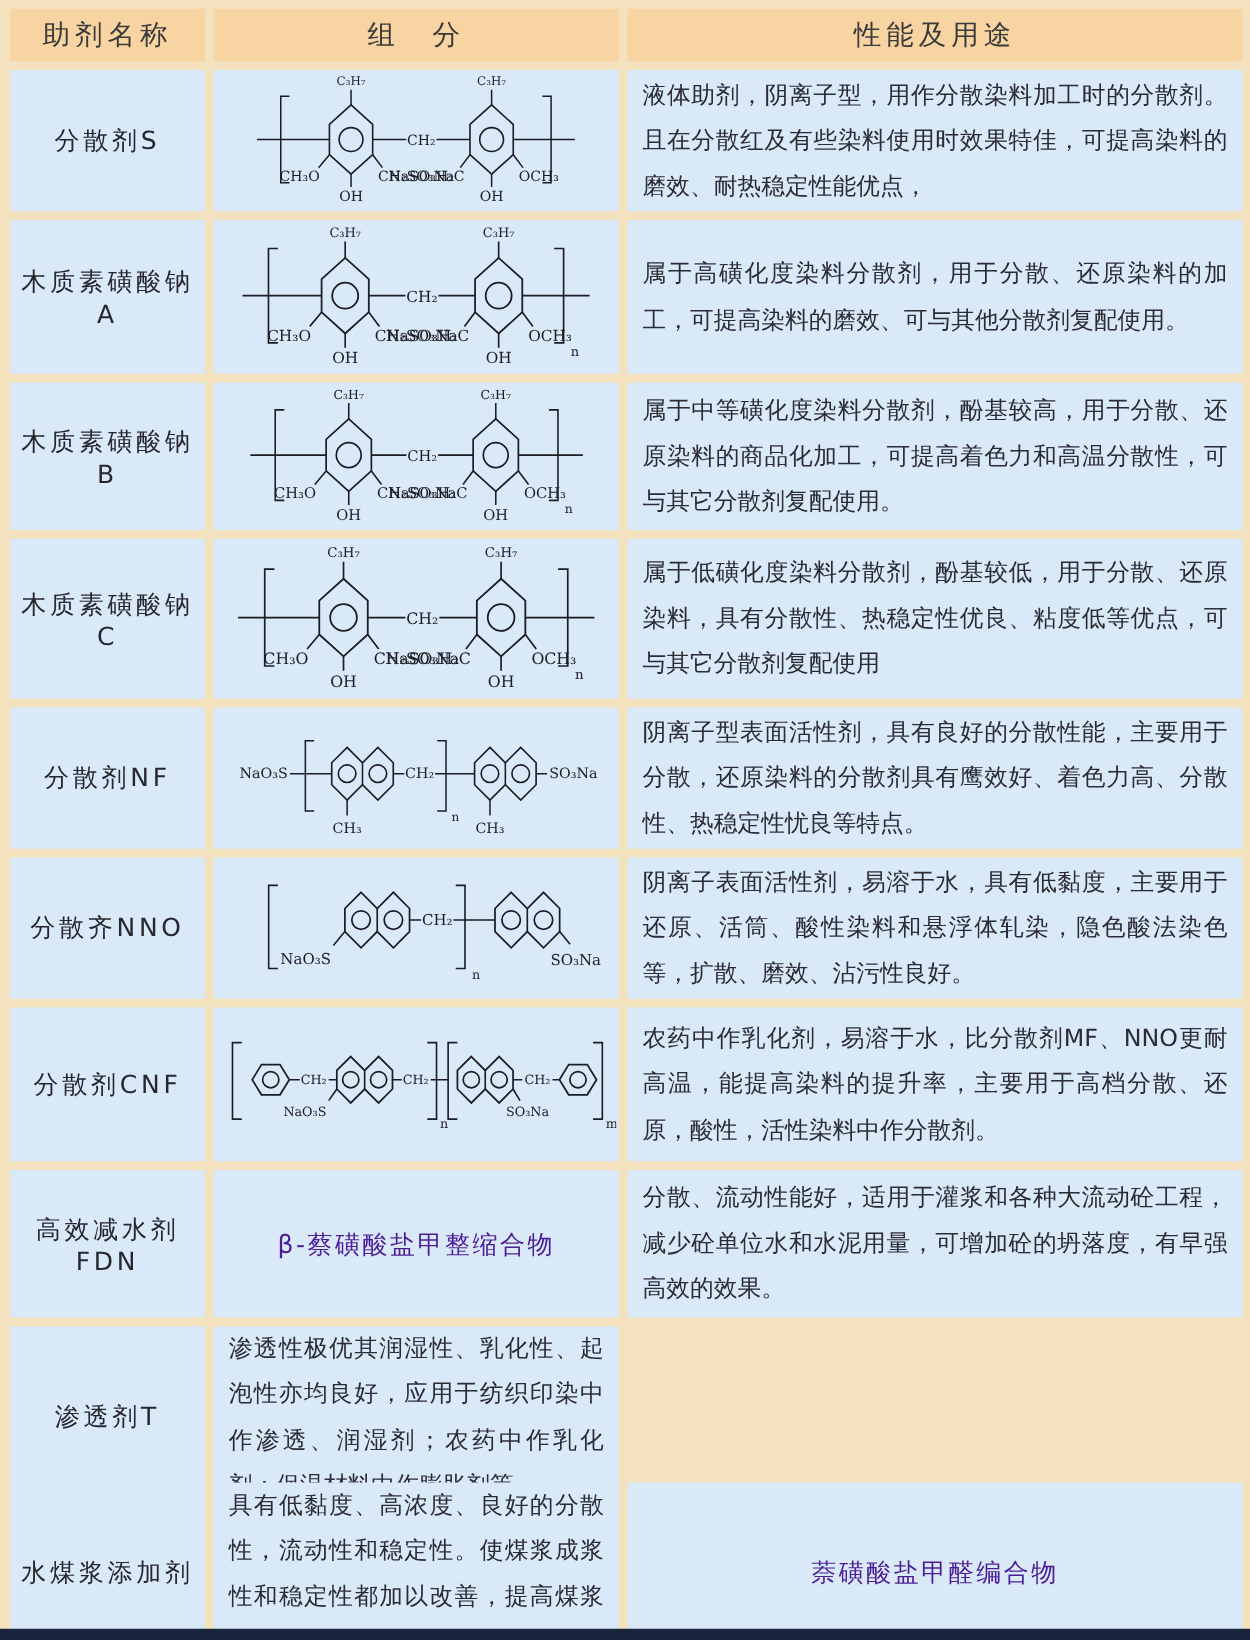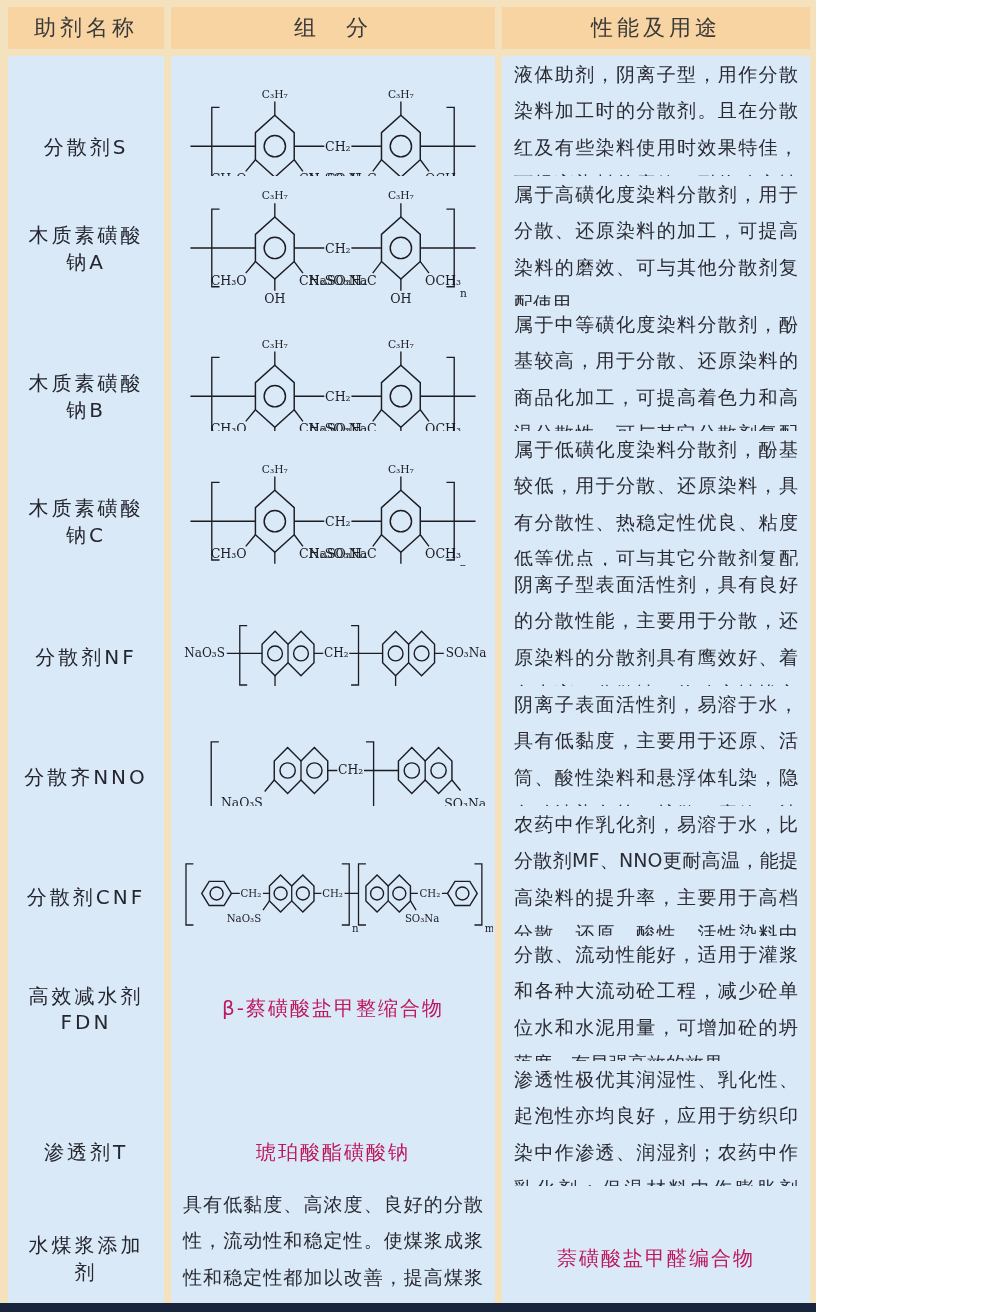--- a/index.html
+++ b/index.html
@@ -1,18 +1,18 @@
 <!DOCTYPE html>
 <html><head>
 <meta charset="utf-8">
 <style>
   html,body{margin:0;padding:0;}
   .page{
     position:relative;
-    width:816px;height:1312px;
+    width:1000px;height:1312px;
     box-sizing:border-box;
     background:#f4e2bf;
     padding:7px 6px 0 8px;
     font-family:"DejaVu Sans",sans-serif;
     overflow:hidden;
   }
   .grid-row{
     display:grid;
     grid-template-columns:156px 324px 1fr;
     column-gap:7px;
@@ -21,35 +21,35 @@
   .hcell{
     background:#f7d4a2;
     height:42px;
     display:flex;align-items:center;justify-content:center;
     font-size:22px;color:#3a3a3a;letter-spacing:4px;
   }
   .cell{background:#d9e9f8;}
   .name-cell{
     display:flex;align-items:center;justify-content:center;
     font-size:20px;color:#26262e;letter-spacing:3px;
-    text-align:center;padding:0 16px;box-sizing:border-box;
+    text-align:center;padding:0 4px;box-sizing:border-box;
   }
   .comp-cell{
     display:flex;align-items:center;justify-content:center;
     overflow:hidden;padding:2px 2px;box-sizing:border-box;
   }
   .comp-cell svg{display:block;height:100%;max-width:100%;}
   .desc-cell{
     display:flex;align-items:center;
     font-size:19px;line-height:1.92;color:#2b2b33;
     padding:0 12px;box-sizing:border-box;
     text-align:justify;
   }
   .comp-text{
-    font-size:20px;color:#be185d;letter-spacing:2px;text-align:center;
+    font-size:20px;color:#4c1d95;letter-spacing:2px;text-align:center;
   }
   .struct-svg .bond{stroke:#1c1c22;stroke-width:1.4;fill:none;}
   .struct-svg .ring{stroke:#1c1c22;stroke-width:1.5;fill:none;}
   .struct-svg text{
     font-family:"DejaVu Serif",serif;
     fill:#1c1c22;font-size:13px;
   }
   .struct-svg .small{font-size:11px;}
   .struct-svg .sub{font-size:11px;}
   .bottom-bar{
@@ -271,23 +271,20 @@
   <div class="grid-row row" style="height: 118px;">
     <div class="cell name-cell">高效减水剂FDN</div>
     <div class="cell comp-cell">
   <div class="comp-text">β-蔡磺酸盐甲整缩合物</div>
 </div>
     <div class="cell desc-cell">分散、流动性能好，适用于灌浆和各种大流动砼工程，减少砼单位水和水泥用量，可增加砼的坍落度，有早强高效的效果。</div>
   </div>
 
   <div class="grid-row row" style="height: 118px;">
     <div class="cell name-cell">渗透剂T</div>
-    <div class="cell comp-cell">
-  <div class="comp-text">琥珀酸酯磺酸钠</div>
-</div>
     <div class="cell desc-cell">渗透性极优其润湿性、乳化性、起泡性亦均良好，应用于纺织印染中作渗透、润湿剂；农药中作乳化剂；保温材料中作膨胀剂等。</div>
   </div>
 
   <div class="grid-row row" style="height: 120px;">
     <div class="cell name-cell">水煤浆添加剂</div>
     <div class="cell desc-cell">具有低黏度、高浓度、良好的分散性，流动性和稳定性。使煤浆成浆性和稳定性都加以改善，提高煤浆的燃烧率。</div>
     <div class="cell comp-cell">
   <div class="comp-text">萘磺酸盐甲醛编合物</div>
 </div>
   </div>

